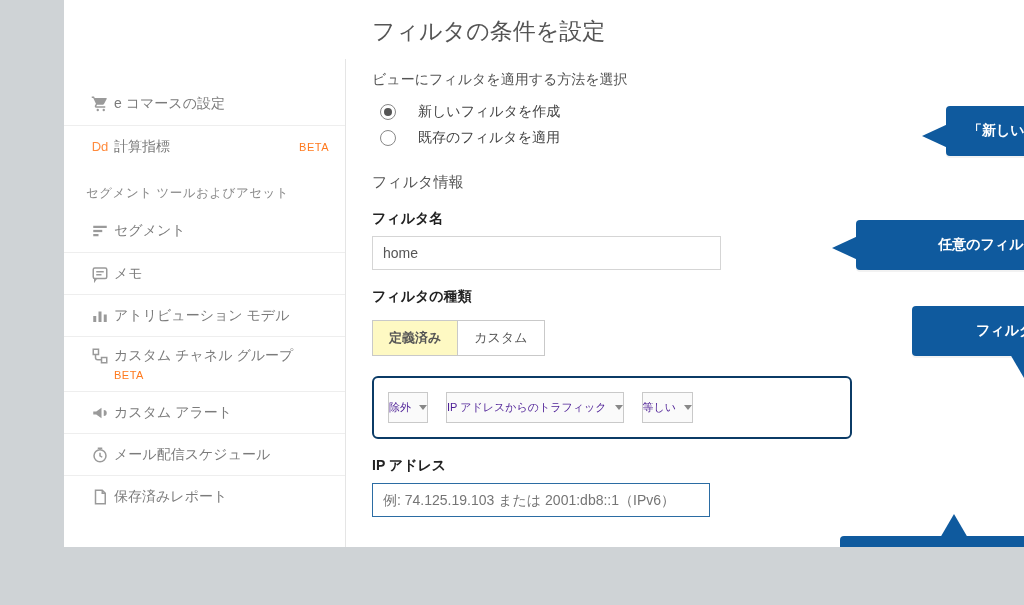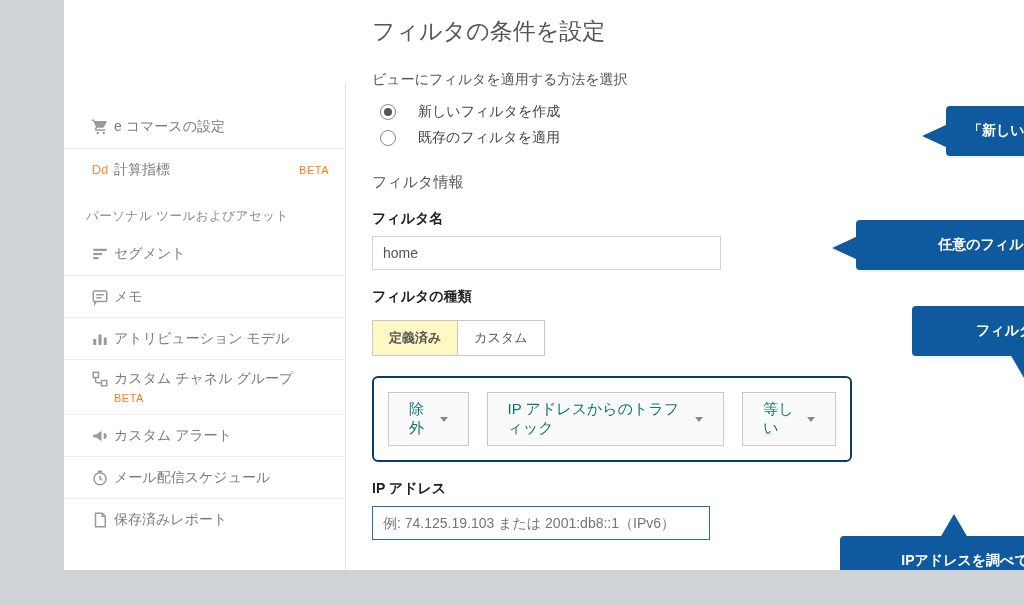--- a/index.html
+++ b/index.html
@@ -152,25 +152,25 @@
     padding: 14px 14px;
     display:flex;
     gap: 18px;
     align-items:center;
     width: 480px;
   }
   .dd {
     display:inline-flex;
     align-items:center;
     gap:8px;
-    padding: 7px 20px;
+    padding: 7px 0;
     border:1px solid #c9c9c9;
     background:#fafafa;
-    font-size:15px;
-    color:#0f766e;
+    font-size:11px;
+    color:#4c1d95;
     cursor:pointer;
     position:relative;
   }
   .dd .caret {
     width:0;height:0;
     border-left:4px solid transparent;
     border-right:4px solid transparent;
     border-top:5px solid #888;
   }
 
@@ -240,21 +240,21 @@
       </div>
 
       <div class="side-item">
         <span class="icon" style="color:#ff8a3c;">
           <span style="font-weight:400;font-size:13px;">Dd</span>
         </span>
         <span class="lbl">計算指標</span>
         <span class="badge-beta">BETA</span>
       </div>
 
-      <div class="side-header">パーソナル ツールおよびアセット</div>
+      <div class="side-header">セグメント ツールおよびアセット</div>
 
       <div class="side-item">
         <span class="icon">
           <svg width="18" height="18" viewBox="0 0 24 24" fill="currentColor">
               <rect x="3" y="5" width="18" height="3"></rect>
               <rect x="3" y="10.5" width="12" height="3"></rect>
               <rect x="3" y="16" width="7" height="3"></rect>
             </svg>
         </span>
         <span class="lbl">セグメント</span>

